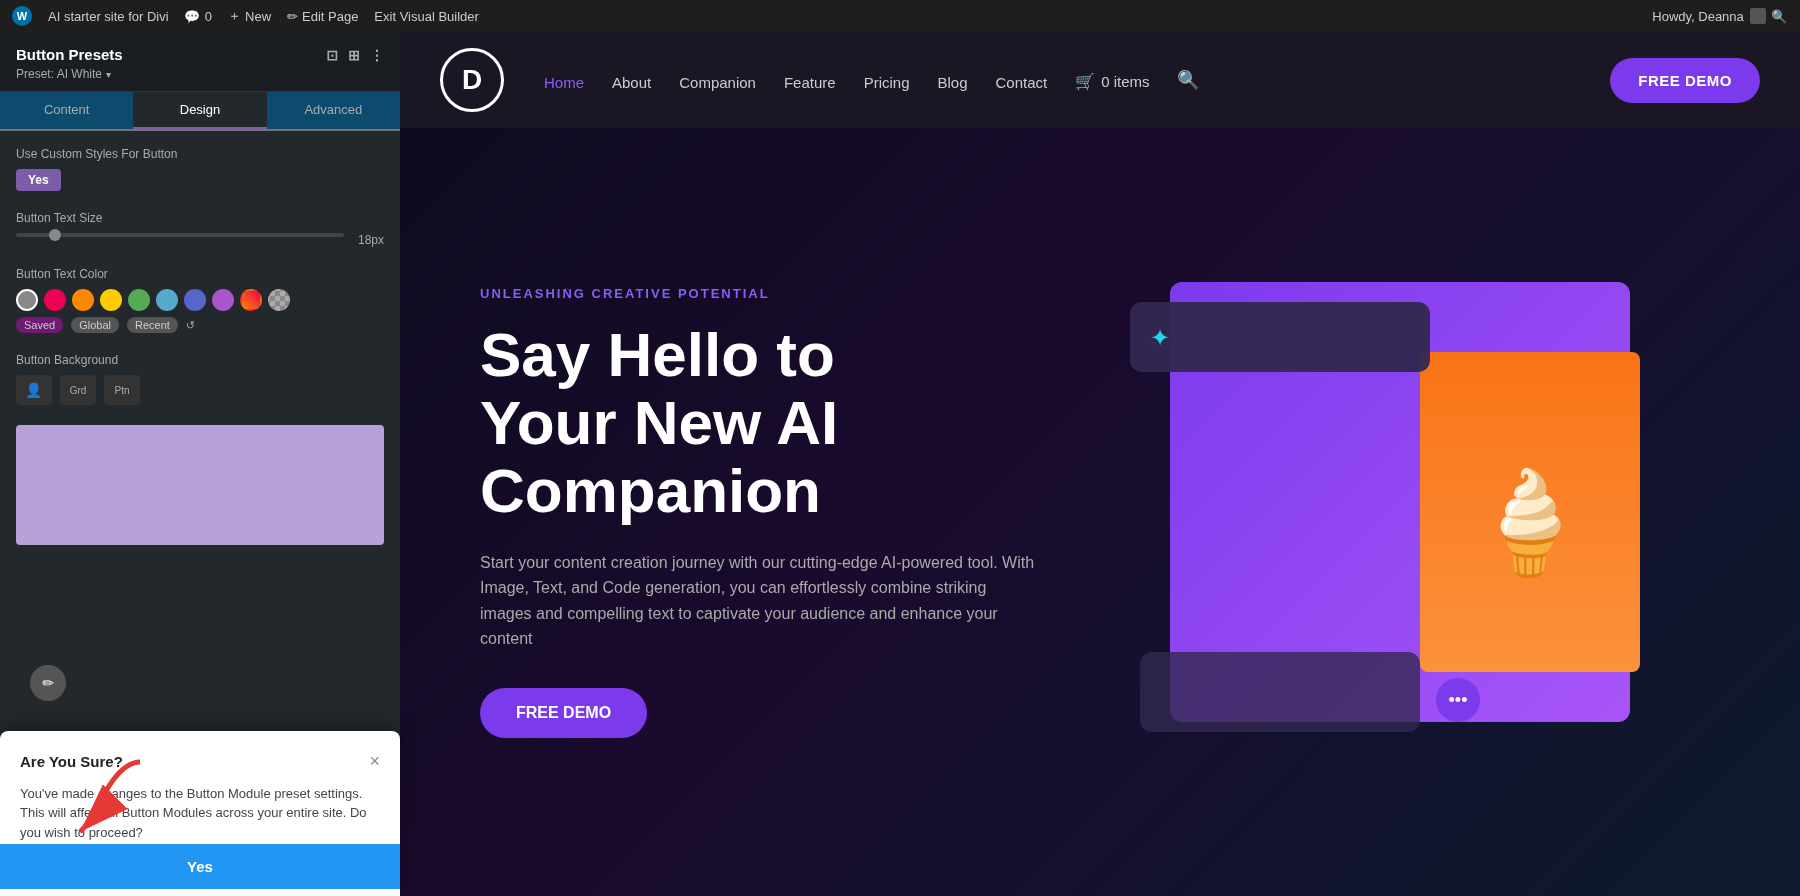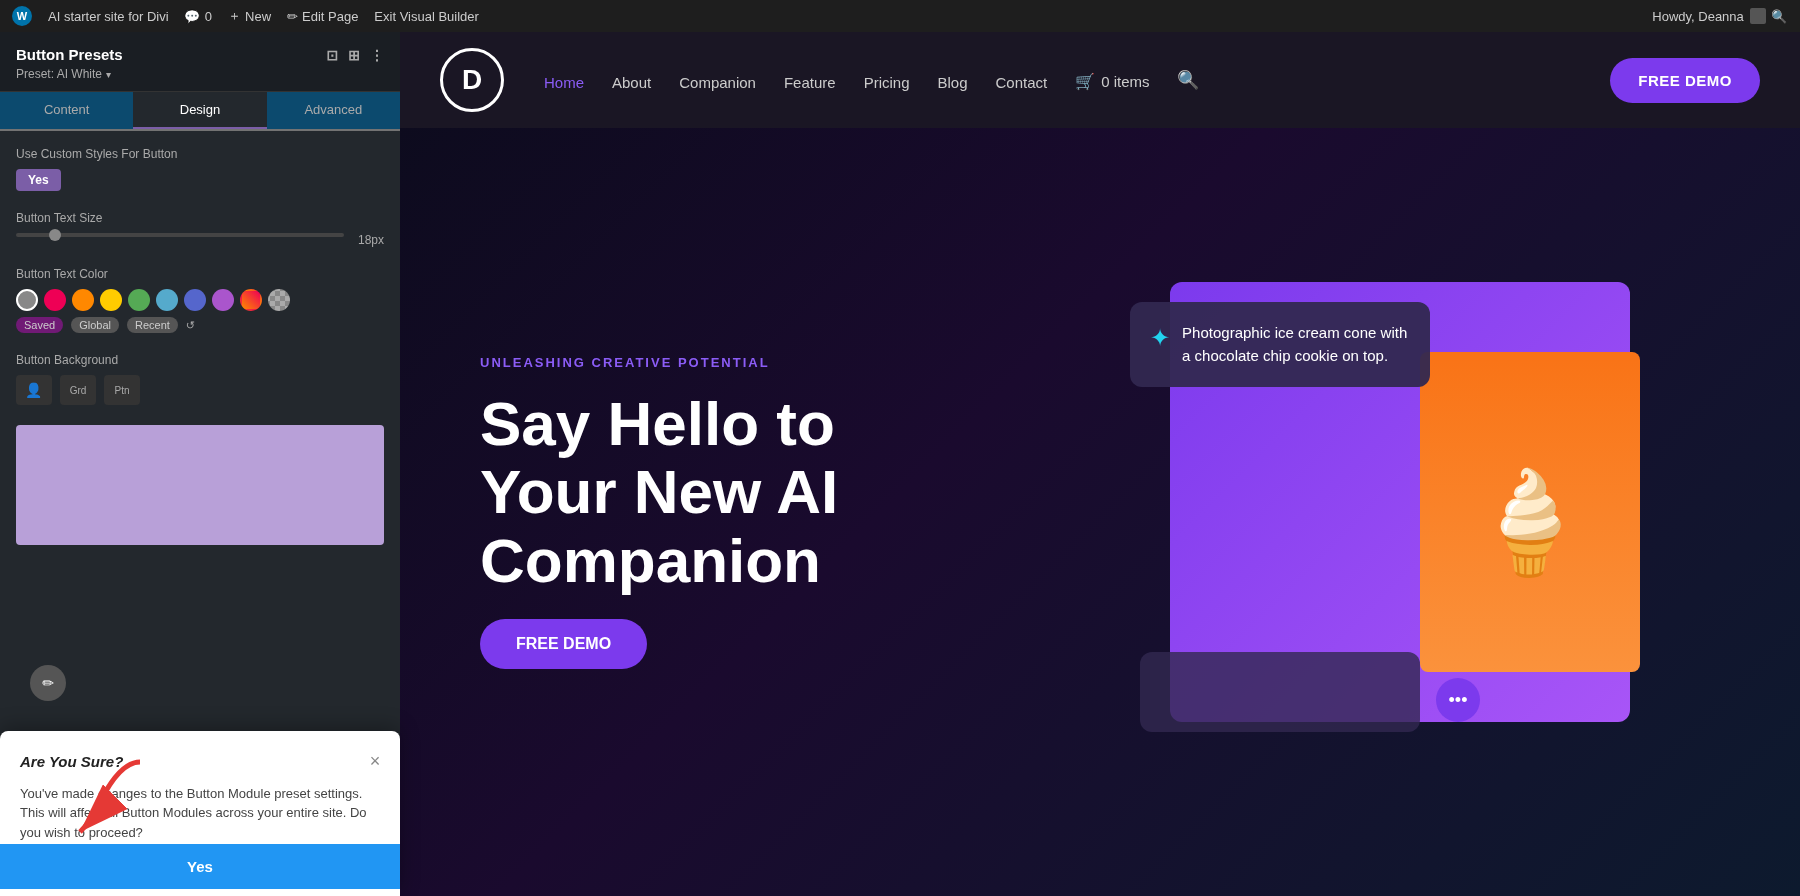--- a/index.html
+++ b/index.html
@@ -186,21 +186,20 @@
       bottom: 0; left: 0; right: 0;
       background: white;
       border-radius: 8px 8px 0 0;
       padding: 20px;
       z-index: 100;
       box-shadow: 0 -4px 20px rgba(0,0,0,0.3);
     }
     .confirm-header {
       display: flex; justify-content: space-between; align-items: center;
       margin-bottom: 12px;
-      font-style: italic;
     }
     .confirm-title { font-size: 15px; font-weight: 600; color: #222; }
     .confirm-close { color: #888; cursor: pointer; font-size: 18px; }
     .confirm-text { font-size: 13px; color: #444; line-height: 1.5; margin-bottom: 16px; }
     .confirm-yes-btn {
       width: 100%;
       background: #2196f3;
       color: white;
       border: none;
       padding: 14px;
@@ -583,32 +582,32 @@
 
     <div class="hero-section">
 
       <div class="hero-left">
         <div class="hero-tag">UNLEASHING CREATIVE POTENTIAL</div>
         <div class="hero-title">
           <span>Say Hello to</span><br>
           <span>Your New AI</span><br>
           <span>Companion</span>
         </div>
+        <p class="hero-desc">Start your content creation journey with our cutting-edge AI-powered tool. With Image, Text, and Code generation, you can effortlessly combine striking images and compelling text to captivate your audience and enhance your content</p>
         <button class="hero-cta">FREE DEMO</button>
       </div>
 
       <div class="hero-right">
         <div class="ai-visual">
 
           <div class="ai-card-bg"></div>
 
           <div class="ai-prompt-card">
             <div class="ai-prompt-header">
               <span class="sparkle-icon">✦</span>
-              <span class="ai-prompt-text">Photographic ice cream cone with a chocolate chip cookie on top.</span>
             </div>
           </div>
 
           <div class="ice-cream-img">
             <span class="ice-cream-cone">🍦</span>
           </div>
 
           <div class="ai-response-card"></div>
 
           <div class="dots-btn">

